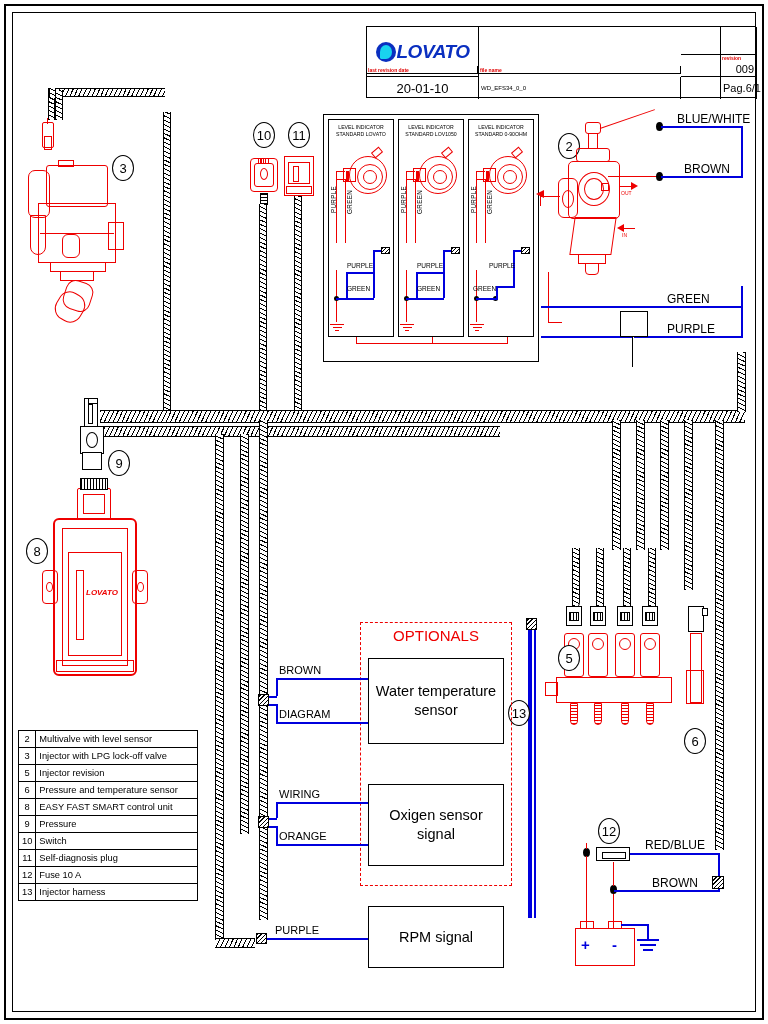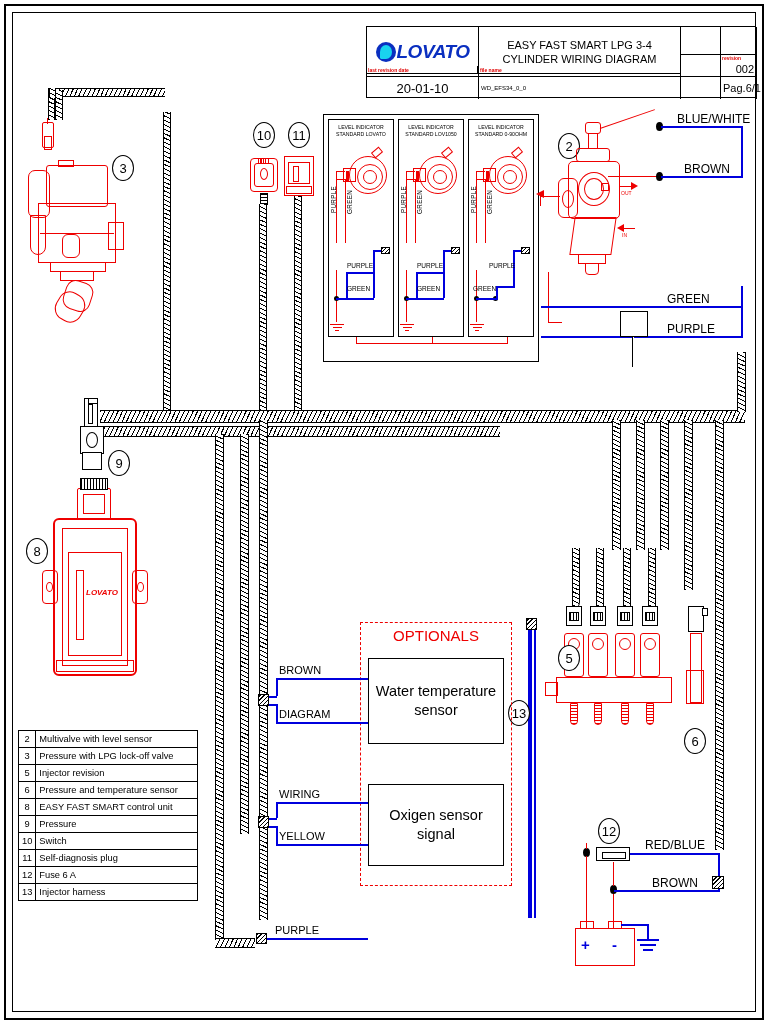--- a/index.html
+++ b/index.html
@@ -262,30 +262,26 @@
   <div class="border-outer"></div>
   <div class="border-inner"></div>
 
   <div id="title-block">
     <div class="logo-cell">
       <div class="logo-wrap">
         <span class="logo-mark"></span>
         <span class="logo-text">LOVATO</span>
       </div>
     </div>
-    <div class="title-cell">
-      <span>EASY FAST SMART LPG 3-4</span>
-      <span>CYLINDER WIRING DIAGRAM</span>
-    </div>
     <div class="blank-a"></div>
     <div class="blank-b"></div>
     <div class="blank-c"></div>
     <div class="rev-cell">
       <span class="rev-label">revision</span>
-      <span class="rev-val">002</span>
+      <span class="rev-val">009</span>
     </div>
     <div class="date-val">20-01-10</div>
     <div class="file-val">WD_EFS34_0_0</div>
     <div class="blank-d"></div>
     <div class="page-cell">
       <span>Pag.</span>
       <span>6/1</span>
     </div>
   </div>
   <div id="subhdr">
@@ -629,23 +625,26 @@
     <span class="wirelbl" style="left:279px;top:708px;font-size:11px;">DIAGRAM</span>
 
     <div class="blkbox" style="left:258px;top:816px;width:11px;height:12px;background:repeating-linear-gradient(-45deg,#000 0 1px,#fff 1px 3px);"></div>
     <div class="blu blu-h" style="left:276px;top:802px;width:92px;"></div>
     <div class="blu blu-v" style="left:276px;top:802px;height:16px;"></div>
     <div class="blu blu-h" style="left:269px;top:818px;width:8px;"></div>
     <div class="blu blu-h" style="left:276px;top:844px;width:92px;"></div>
     <div class="blu blu-v" style="left:276px;top:826px;height:19px;"></div>
     <div class="blu blu-h" style="left:269px;top:826px;width:8px;"></div>
     <span class="wirelbl" style="left:279px;top:788px;font-size:11px;">WIRING</span>
-    <span class="wirelbl" style="left:279px;top:830px;font-size:11px;">YELLOW</span>
-  </div>
-
+    <span class="wirelbl" style="left:279px;top:830px;font-size:11px;">ORANGE</span>
+  </div>
+
+  <div class="opt-box" style="left:368px;top:906px;width:136px;height:62px;">
+    <span>RPM signal</span>
+  </div>
   <div>
     <div class="blkbox" style="left:256px;top:933px;width:11px;height:11px;background:repeating-linear-gradient(-45deg,#000 0 1px,#fff 1px 3px);"></div>
     <div class="blu blu-h" style="left:267px;top:938px;width:101px;"></div>
     <span class="wirelbl" style="left:275px;top:924px;font-size:11px;">PURPLE</span>
   </div>
 
   <div>
     <div class="callout" style="left:598px;top:818px;">12</div>
     <div class="fuse" style="left:596px;top:847px;"></div>
     <div class="node" style="left:583px;top:848px;"></div>
@@ -680,21 +679,21 @@
   </div>
 
   <table id="legend">
     <tbody>
       <tr>
           <td class="num">2</td>
           <td>Multivalve with level sensor</td>
         </tr>
       <tr>
           <td class="num">3</td>
-          <td>Pressure with LPG lock-off valve</td>
+          <td>Injector with LPG lock-off valve</td>
         </tr>
       <tr>
           <td class="num">5</td>
           <td>Injector revision</td>
         </tr>
       <tr>
           <td class="num">6</td>
           <td>Pressure and temperature sensor</td>
         </tr>
       <tr>
@@ -708,21 +707,21 @@
       <tr>
           <td class="num">10</td>
           <td>Switch</td>
         </tr>
       <tr>
           <td class="num">11</td>
           <td>Self-diagnosis plug</td>
         </tr>
       <tr>
           <td class="num">12</td>
-          <td>Fuse 6 A</td>
+          <td>Fuse 10 A</td>
         </tr>
       <tr>
           <td class="num">13</td>
           <td>Injector harness</td>
         </tr>
     </tbody>
   </table>
 
 </div>
 

